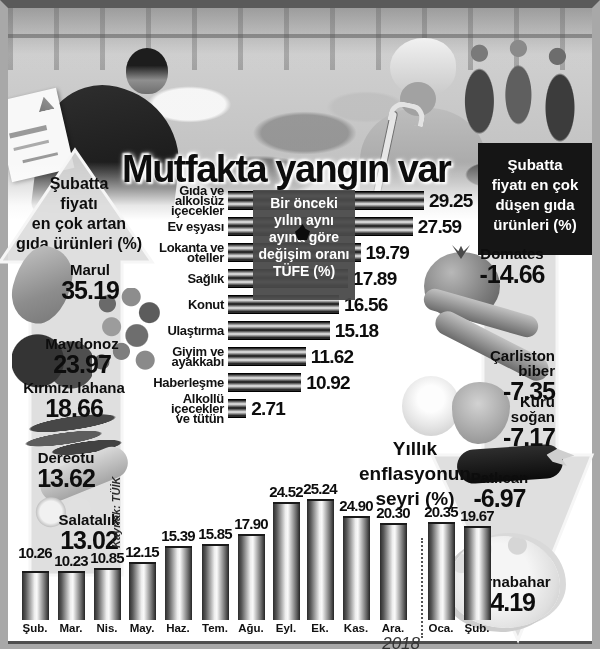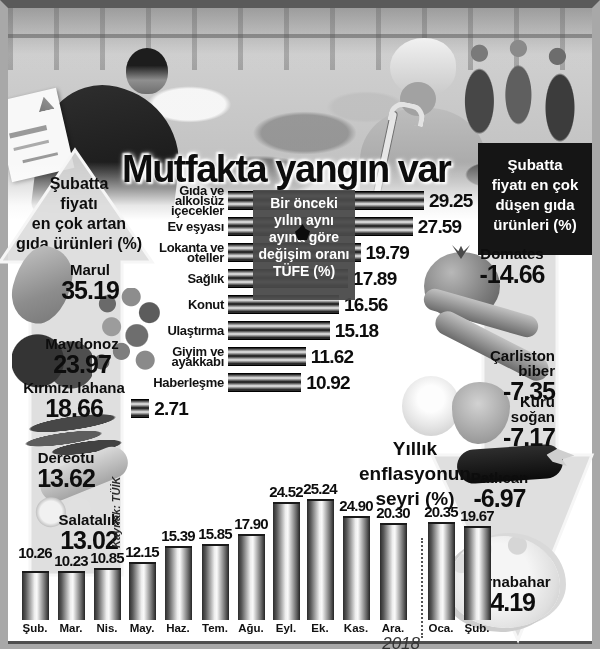--- a/index.html
+++ b/index.html
@@ -298,20 +298,22 @@
         <span class="mlabel">Giyim ve ayakkabı</span>
         <span class="mbar" style="width: 77.854px;"></span>
         <span class="mval">11.62</span>
       </div>
       <div class="mrow">
         <span class="mlabel">Haberleşme</span>
         <span class="mbar" style="width: 73.164px;"></span>
         <span class="mval">10.92</span>
       </div>
       <div class="mrow">
+        <span class="mlabel">Alkollü içecekler
+ve tütün</span>
         <span class="mbar" style="width: 18.157px;"></span>
         <span class="mval">2.71</span>
       </div>
     </div>
 
   <div class="abs center-note pre">Bir önceki
 yılın aynı
 ayına göre
 değişim oranı
 TÜFE (%)</div>

